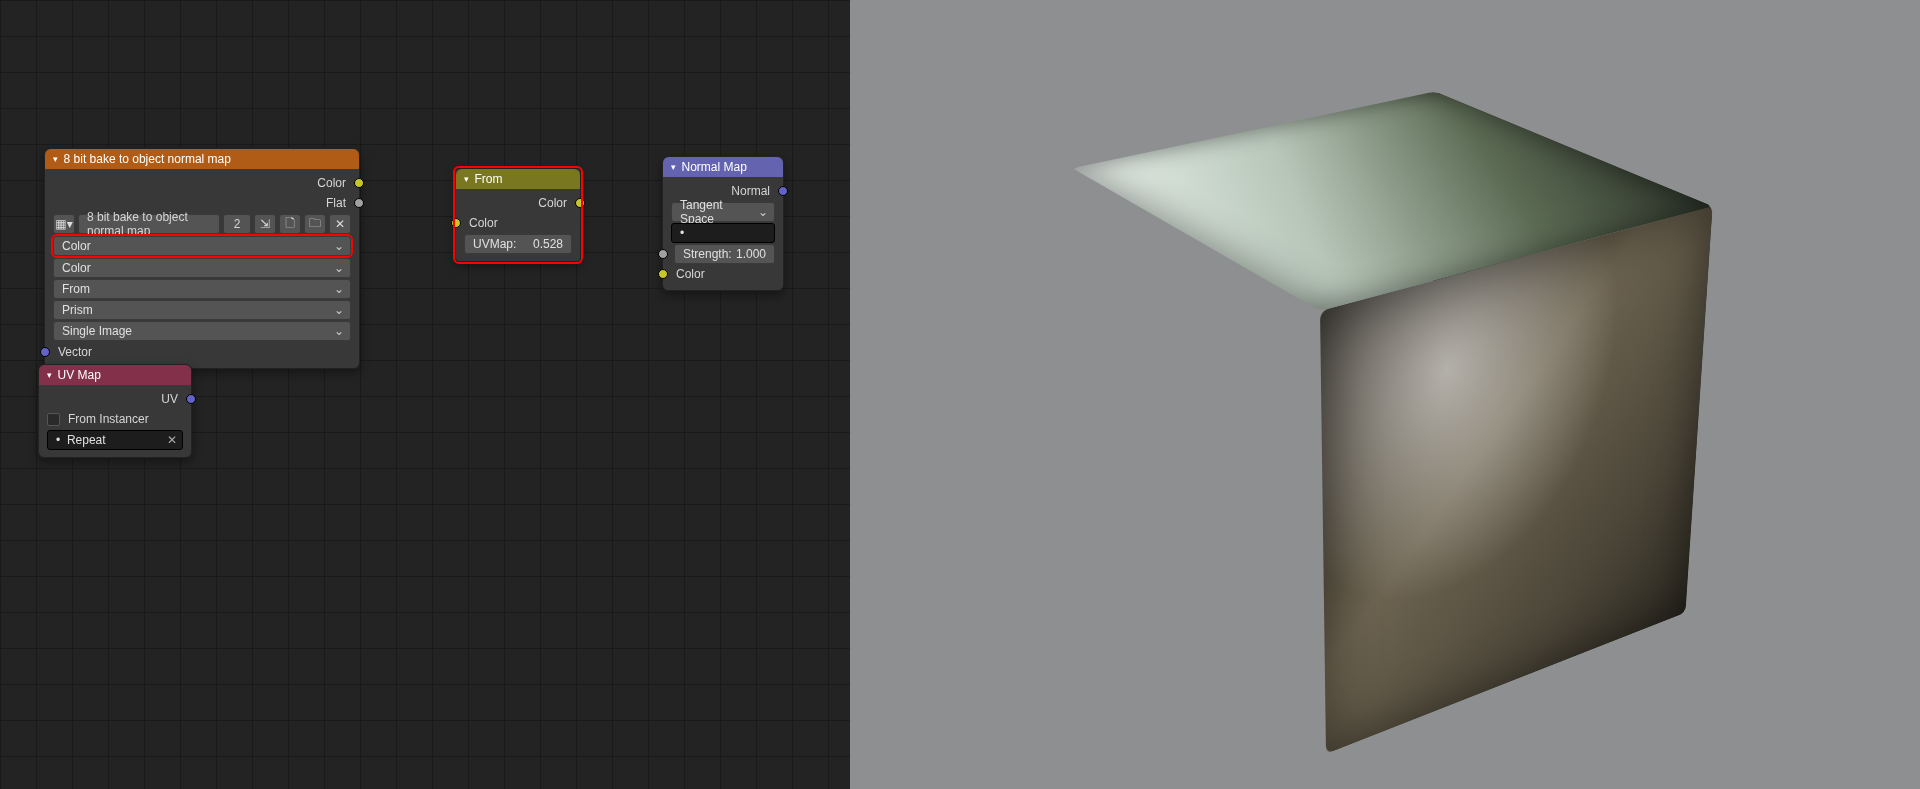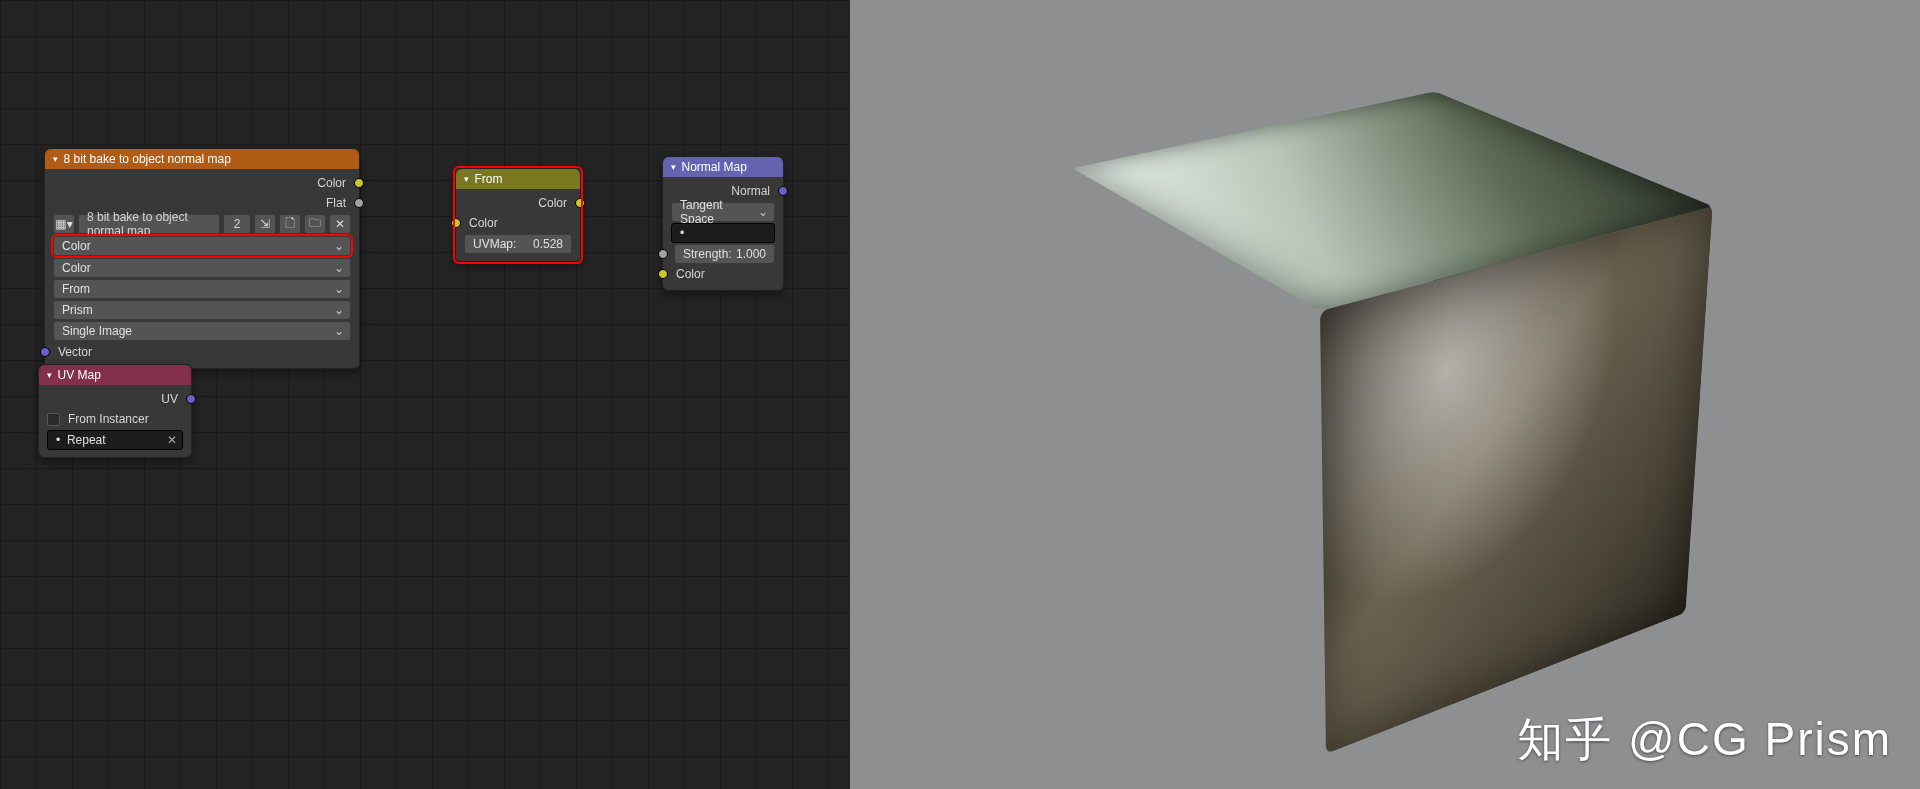--- a/index.html
+++ b/index.html
@@ -258,14 +258,13 @@
 </div>
 
 <div class="preview">
   <div class="cube">
     <div class="cube-inner">
       <div class="face top"></div>
       <div class="face front"></div>
       <div class="face right"></div>
     </div>
   </div>
-  <div class="watermark">知乎 @CG Prism</div>
 </div>
 
 </body></html>

